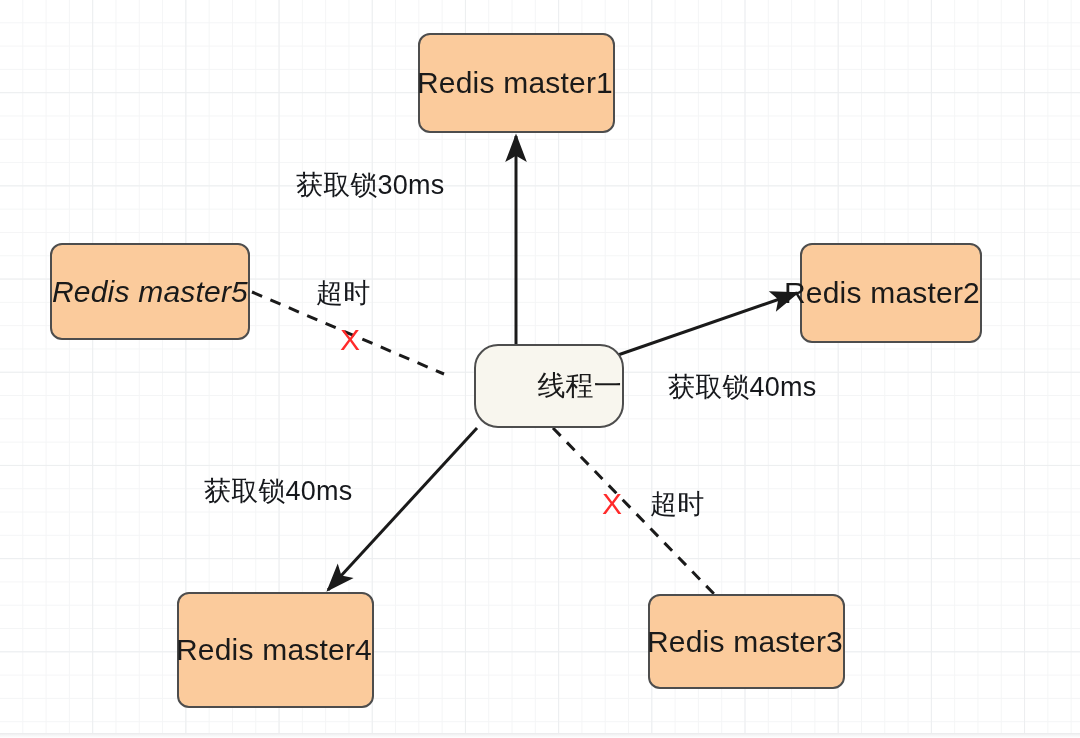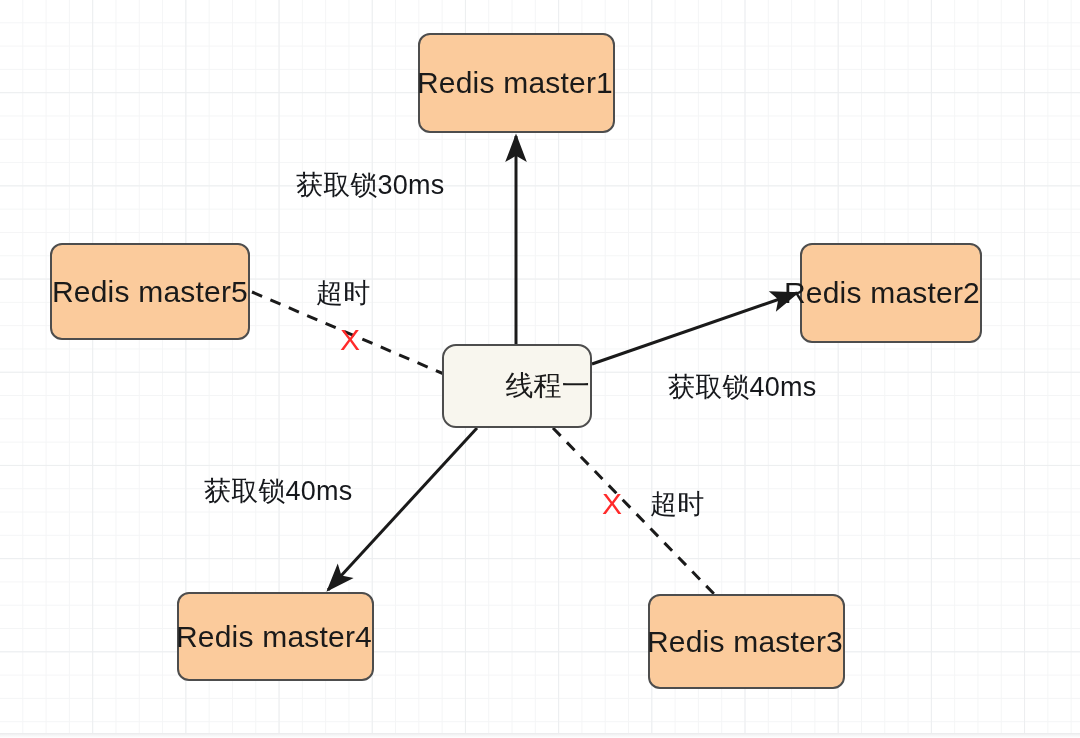--- a/index.html
+++ b/index.html
@@ -50,21 +50,22 @@
   }
   .node-redis {
     background: #fbcb9c;
     font-size: 30px;
     font-weight: 400;
   }
   .node-thread {
     background: #f8f6ee;
     font-size: 28px;
     font-weight: 400;
-    border-radius: 14px;
+    border-radius: 24px;
+    margin-left: 32px;
   }
   .edge-label {
     position: absolute;
     font-size: 27px;
     color: #16181c;
     white-space: nowrap;
     letter-spacing: 0.2px;
   }
   .x-mark {
     position: absolute;
@@ -111,25 +112,25 @@
   </div>
 
   <div class="node node-redis" style="left:800px; top:243px; width:182px; height:100px;">
     <span>Redis  master2</span>
   </div>
 
   <div class="node node-redis" style="left:648px; top:594px; width:197px; height:95px;padding-left:16px;">
     <span>Redis  master3</span>
   </div>
 
-  <div class="node node-redis" style="left:177px; top:592px; width:197px; height:89px;">
+  <div class="node node-redis" style="left:177px; top:592px; width:197px; height:116px;">
     <span>Redis  master4</span>
   </div>
 
-  <div class="node node-redis" style="left:50px; top:243px; width:200px; height:97px;">
+  <div class="node node-redis" style="left:50px; top:243px; width:200px; height:97px;font-style:italic;">
     <span>Redis  master5</span>
   </div>
 
   <div class="node node-thread" style="left:442px; top:344px; width:150px; height:84px;">
     <span>线程一</span>
   </div>
 
   <div class="edge-label" style="left:296px; top:167px;">
     <span>获取锁30ms</span>
   </div>

